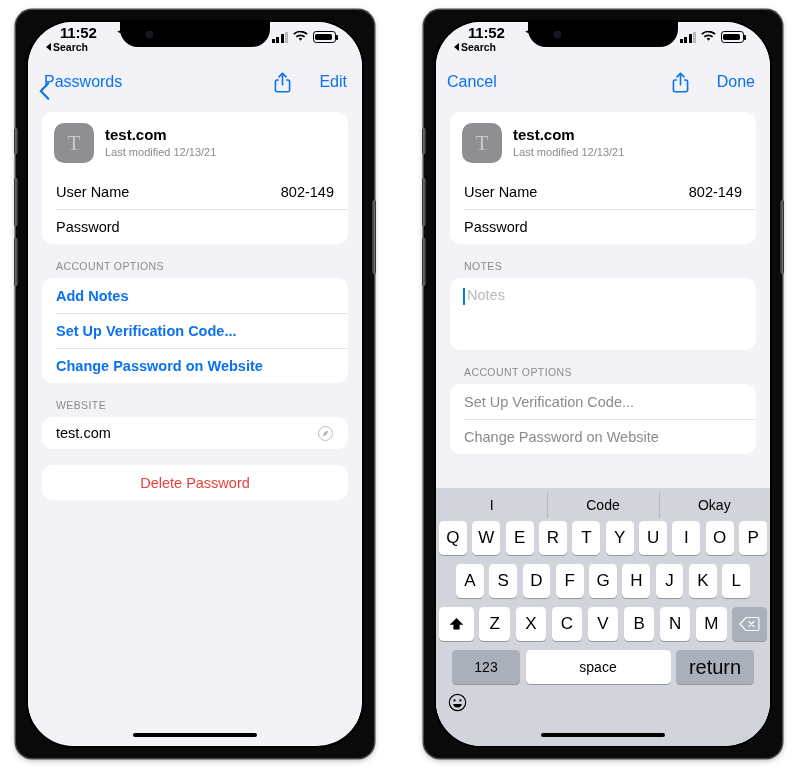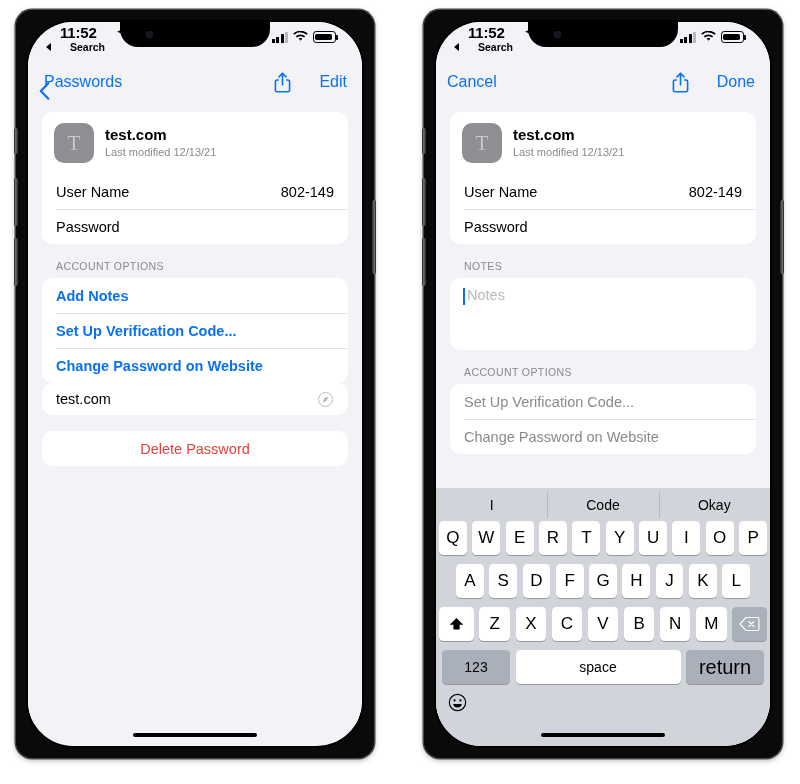--- a/index.html
+++ b/index.html
@@ -115,21 +115,21 @@
   }
   .sb-back {
     position: absolute;
     left: 18px;
     top: 19px;
     font-size: 10.5px;
     font-weight: bold;
     color: #000;
     display: flex;
     align-items: center;
-    gap: 19px;
+    gap: 2px;
   }
   .sb-back .tri {
     width: 0; height: 0;
     border-top: 4px solid transparent;
     border-bottom: 4px solid transparent;
     border-right: 5px solid #000;
   }
   .sb-right {
     position: absolute;
     right: 26px;
@@ -308,21 +308,21 @@
   }
   .krow {
     display: flex;
     justify-content: center;
     gap: 5.5px;
     margin-bottom: 9px;
     padding: 0 3px;
   }
   .krow.r2 { padding: 0 20px; }
   .krow.r3 { padding: 0 3px; gap: 5.5px; }
-  .krow.r4 { padding: 0 6px; margin-bottom: 0; }
+  .krow.r4 { padding: 0 16px; margin-bottom: 0; }
   .key {
     background: #fff;
     border-radius: 4.5px;
     height: 34px;
     flex: 1;
     display: flex;
     align-items: center;
     justify-content: center;
     font-size: 17px;
     color: #000;
@@ -460,20 +460,21 @@
               <span>Add Notes</span>
             </div>
             <div class="row blue">
               <span>Set Up Verification Code...</span>
             </div>
             <div class="row blue">
               <span>Change Password on Website</span>
             </div>
           </div>
 
+          <div class="sec-label">WEBSITE</div>
 
           <div class="grp">
             <div class="row website-row">
               <span>test.com</span>
               <span class="compass">
                 <svg width="17" height="17" viewBox="0 0 20 20">
                   <circle cx="10" cy="10" r="8.2" stroke="#b6b6bb" stroke-width="1.1" fill="none"></circle>
                   <path d="M13.4 6.6 8.6 8.6 6.6 13.4l4.8-2z" fill="#b6b6bb"></path>
                 </svg>
               </span>

